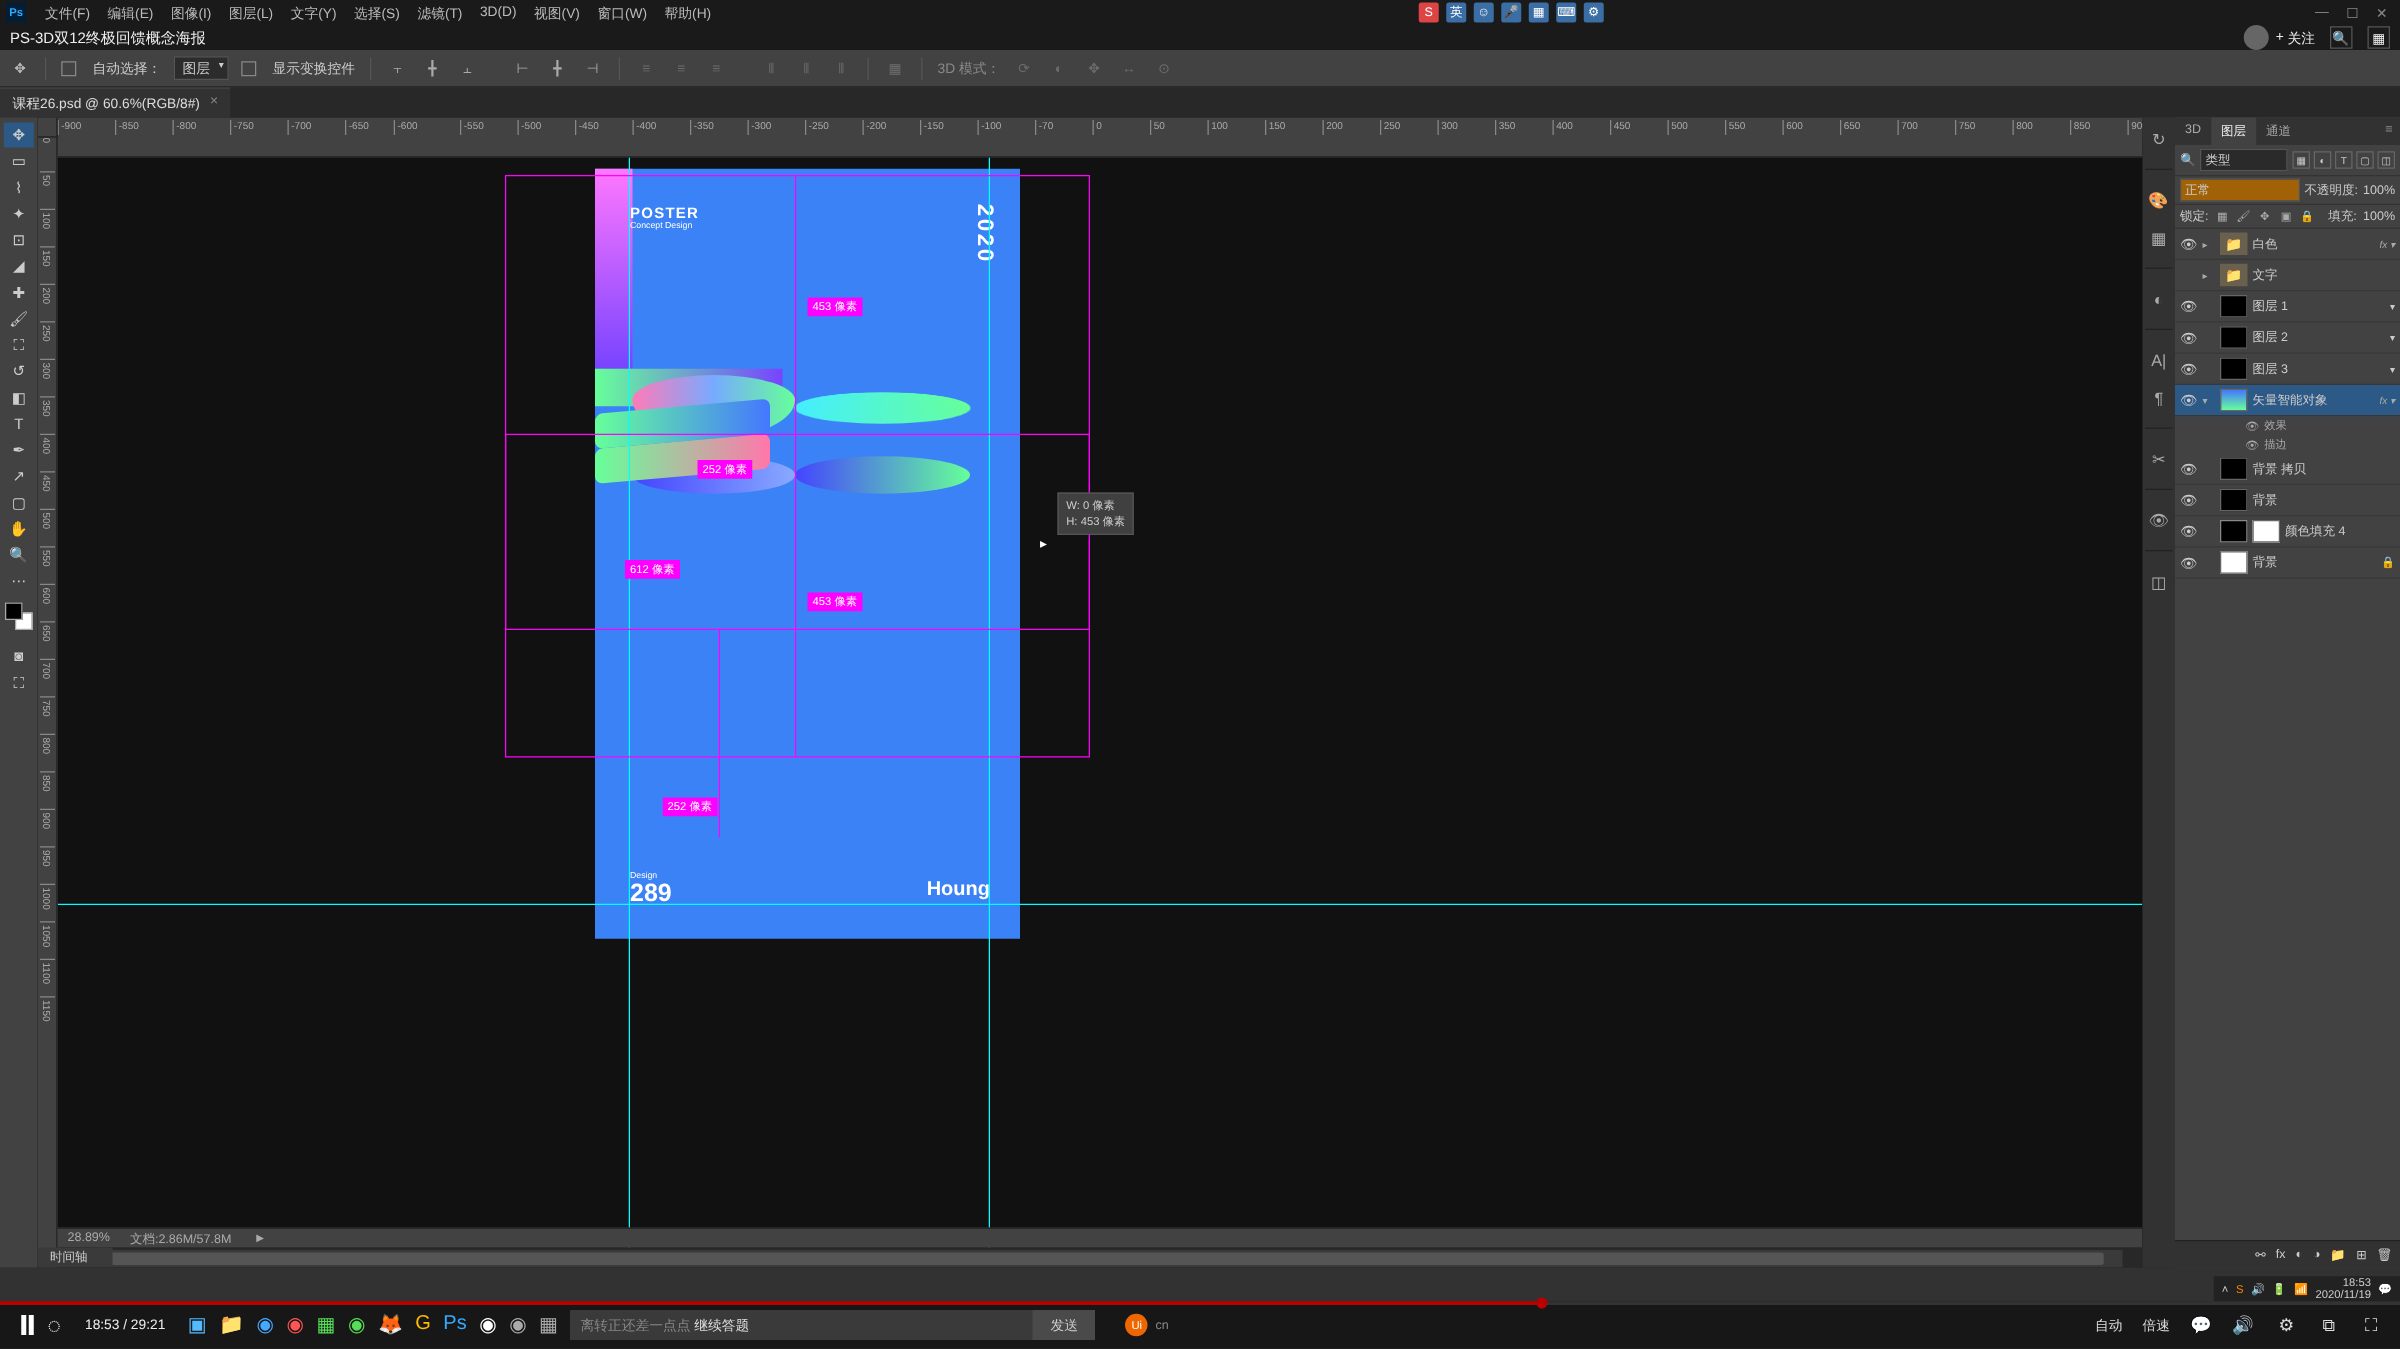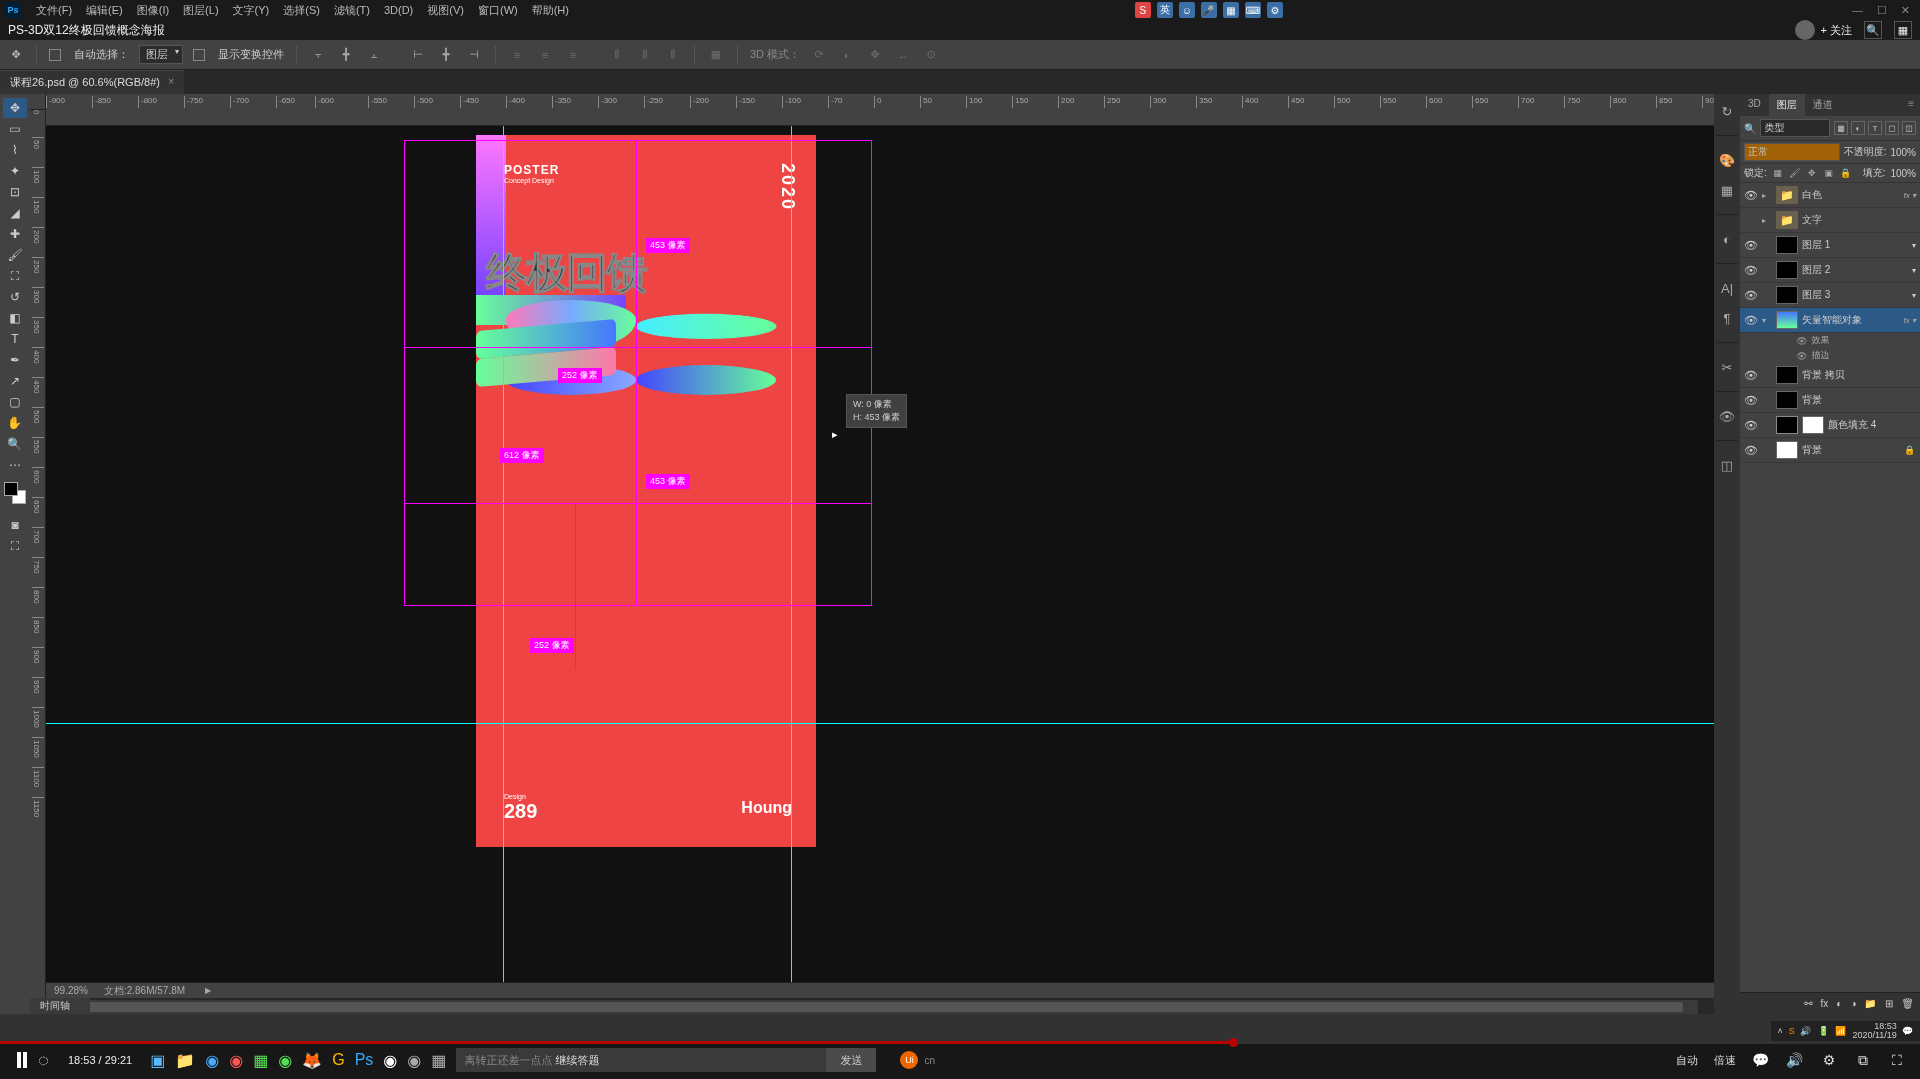--- a/index.html
+++ b/index.html
@@ -48,21 +48,21 @@
 
 .canvas-wrap { flex: 1; background: #282828; position: relative; overflow: hidden; }
 .ruler-h { position: absolute; top: 0; left: 16px; right: 0; height: 32px; background: #424242; border-bottom: 1px solid #222; z-index: 5; overflow: hidden;}
 .ruler-v { position: absolute; top: 16px; left: 0; width: 16px; bottom: 0; background: #424242; border-right: 1px solid #222; z-index: 5; overflow: hidden;}
 .ruler-corner { position: absolute; top: 0; left: 0; width: 16px; height: 16px; background: #424242; z-index: 6; border-right: 1px solid #222; border-bottom:1px solid #222;}
 .tick { position: absolute; font-size: 8px; color: #aaa; }
 .ruler-h .tick { top: 2px; border-left: 1px solid #888; height: 12px; padding-left:2px;}
 .ruler-v .tick { left: 2px; border-top: 1px solid #888; width: 12px; writing-mode: vertical-lr; padding-top:2px;}
 
 .canvas-bg { position: absolute; top: 16px; left: 16px; right: 0; bottom: 16px; background: #111; overflow: hidden;}
-.artboard { position: absolute; background: #ef4444; left: 430px; top: 25px; width: 340px; height: 712px; }
+.artboard { position: absolute; background: #3b82f6; left: 430px; top: 25px; width: 340px; height: 616px; }
 .guide-v { position: absolute; top: 0; bottom: 0; width: 1px; background: #0ff; z-index: 3;}
 .guide-h { position: absolute; left: 0; right: 0; height: 1px; background: #0ff; z-index: 3;}
 .sel-box { position: absolute; border: 1px solid #f0f; z-index: 4; }
 .arrow-line { position: absolute; background: #f0f; z-index: 4; }
 .meas { position: absolute; background: #f0f; color: #fff; font-size: 9px; padding: 1px 4px; z-index: 5; }
 .info-box { position: absolute; background: #404040; color: #ccc; font-size: 9px; padding: 3px 6px; z-index: 6; border:1px solid #555;}
 .cursor-arrow { position:absolute; z-index:7; color:#fff; font-size:11px;}
 
 
 .poster-hdr { position: absolute; top: 28px; left: 28px; color: #fff; }
@@ -334,21 +334,20 @@
       <div class="guide-v" style="left:745px"></div>
       <div class="guide-h" style="top:14px"></div>
       <div class="guide-h" style="top:613px"></div>
 
       <div class="artboard">
         <div class="poster-hdr">
           <div class="t1">POSTER</div>
           <div class="t2">Concept Design</div>
         </div>
         <div class="poster-year">2020</div>
-        <div class="poster-cn">终极回馈</div>
         <div class="shape3d bowl1"></div>
         <div class="shape3d bowl2"></div>
         <div class="shape3d disc1"></div>
         <div class="shape3d disc2"></div>
         <div class="plus-v"></div>
         <div class="plus-h"></div>
         <div class="eq1"></div>
         <div class="eq2"></div>
         <div class="poster-bot-l">
           <div class="d">Design</div>
@@ -367,21 +366,21 @@
       <div class="meas" style="left:600px; top:364px;">453 像素</div>
       <div class="meas" style="left:484px; top:528px;">252 像素</div>
       <div class="info-box" style="left:800px; top:284px;">
         <div>W: 0 像素</div>
           <div>H: 453 像素</div>
       </div>
       <div class="cursor-arrow" style="left:786px; top:318px;">▸</div>
     </div>
 
     <div class="statusbar">
-      <span>99.28%</span>
+      <span>28.89%</span>
       <span>文档:2.86M/57.8M</span>
       <span class="arrow">▶</span>
     </div>
     <div class="timeline-tab">时间轴</div>
 
     <div class="scrollbar-track" style="left:16px; right:16px; bottom:0; height:14px;">
       <div class="scrollbar-thumb" style="position:absolute; left:2px; width:99%; height:10px; top:2px;"></div>
     </div>
   </div>
 

